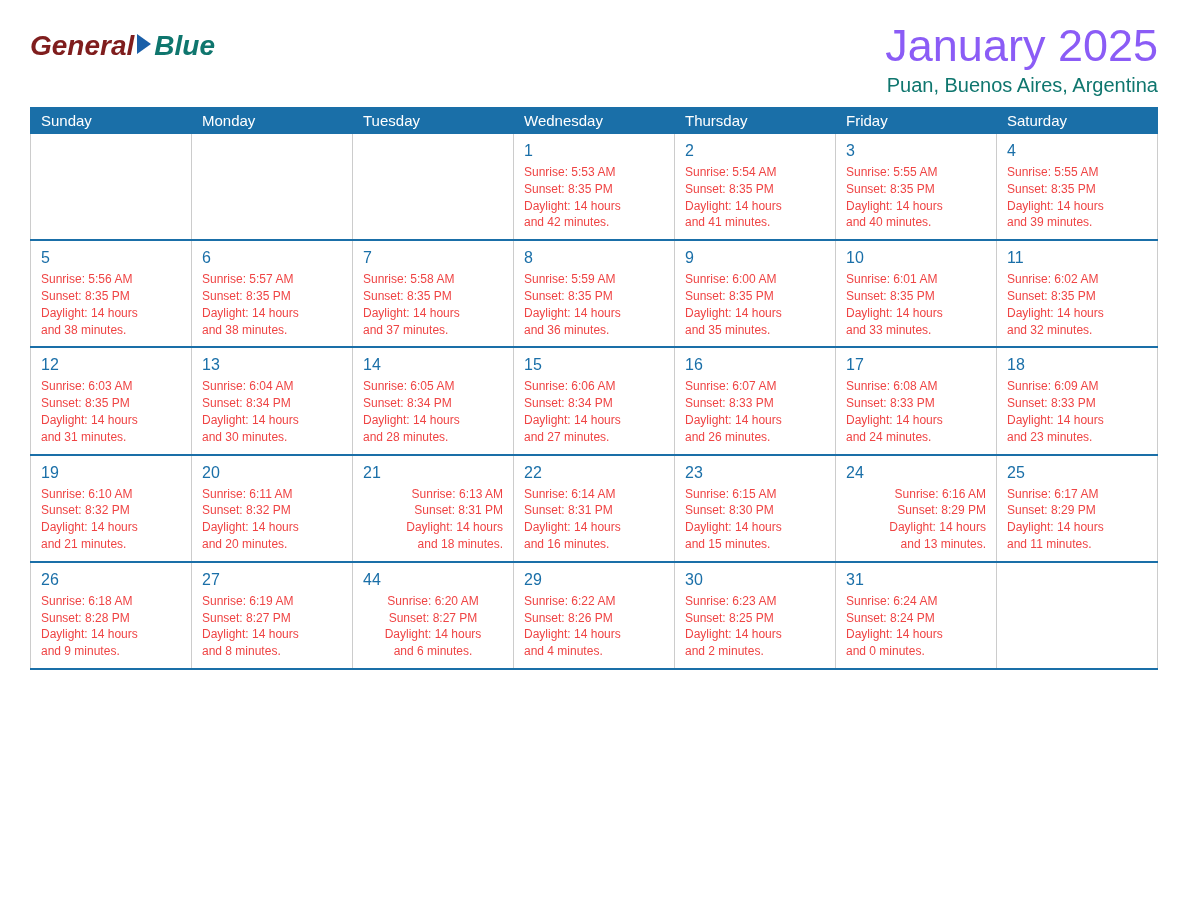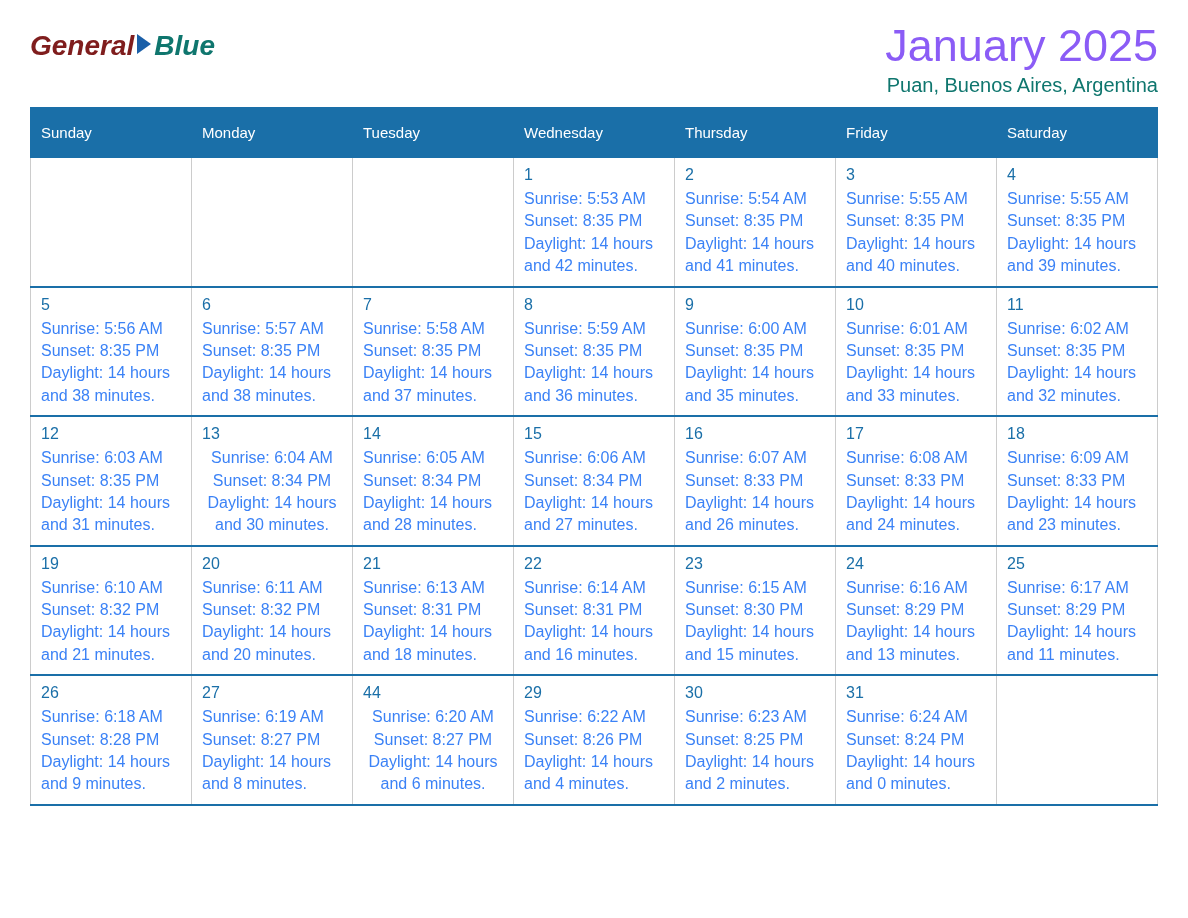--- a/index.html
+++ b/index.html
@@ -58,42 +58,42 @@
     table {
       width: 100%;
       border-collapse: collapse;
       table-layout: fixed;
     }
     thead th {
       background-color: #1a6fa8;
       color: #fff;
       font-size: 15px;
       font-weight: normal;
-      padding: 16px 10px;
+      padding: 4px 10px;
       text-align: left;
       border: 1px solid #1a6fa8;
     }
     tbody td {
       vertical-align: top;
       padding: 8px 10px;
       border: 1px solid #ccc;
       font-size: 12.5px;
       color: #333;
       height: 100px;
     }
     .day-num {
       font-size: 16px;
       color: #1a6fa8;
       font-weight: normal;
       display: block;
       margin-bottom: 4px;
     }
     .day-info {
-      font-size: 16px;
-      color: #3b82f6;
+      font-size: 12px;
+      color: #ef4444;
       line-height: 1.4;
     }
     tbody tr {
       border-bottom: 2px solid #1a6fa8;
     }
     .empty-cell {
       background: #fff;
     }
   </style>
 </head>
@@ -211,21 +211,21 @@
       <tr>
         <td>
           <span class="day-num">12</span>
           <div class="day-info" style="white-space: pre-line;">Sunrise: 6:03 AM
 Sunset: 8:35 PM
 Daylight: 14 hours
 and 31 minutes.</div>
         </td>
         <td>
           <span class="day-num">13</span>
-          <div class="day-info" style="white-space: pre-line; text-align: center;">Sunrise: 6:04 AM
+          <div class="day-info" style="white-space: pre-line;">Sunrise: 6:04 AM
 Sunset: 8:34 PM
 Daylight: 14 hours
 and 30 minutes.</div>
         </td>
         <td>
           <span class="day-num">14</span>
           <div class="day-info" style="white-space: pre-line;">Sunrise: 6:05 AM
 Sunset: 8:34 PM
 Daylight: 14 hours
 and 28 minutes.</div>
@@ -269,42 +269,42 @@
         </td>
         <td>
           <span class="day-num">20</span>
           <div class="day-info" style="white-space: pre-line;">Sunrise: 6:11 AM
 Sunset: 8:32 PM
 Daylight: 14 hours
 and 20 minutes.</div>
         </td>
         <td>
           <span class="day-num">21</span>
-          <div class="day-info" style="white-space: pre-line;">Sunrise: 6:13 AM
+          <div class="day-info" style="white-space: pre-line; text-align: right;">Sunrise: 6:13 AM
 Sunset: 8:31 PM
 Daylight: 14 hours
 and 18 minutes.</div>
         </td>
         <td>
           <span class="day-num">22</span>
           <div class="day-info" style="white-space: pre-line;">Sunrise: 6:14 AM
 Sunset: 8:31 PM
 Daylight: 14 hours
 and 16 minutes.</div>
         </td>
         <td>
           <span class="day-num">23</span>
           <div class="day-info" style="white-space: pre-line;">Sunrise: 6:15 AM
 Sunset: 8:30 PM
 Daylight: 14 hours
 and 15 minutes.</div>
         </td>
         <td>
           <span class="day-num">24</span>
-          <div class="day-info" style="white-space: pre-line;">Sunrise: 6:16 AM
+          <div class="day-info" style="white-space: pre-line; text-align: right;">Sunrise: 6:16 AM
 Sunset: 8:29 PM
 Daylight: 14 hours
 and 13 minutes.</div>
         </td>
         <td>
           <span class="day-num">25</span>
           <div class="day-info" style="white-space: pre-line;">Sunrise: 6:17 AM
 Sunset: 8:29 PM
 Daylight: 14 hours
 and 11 minutes.</div>

